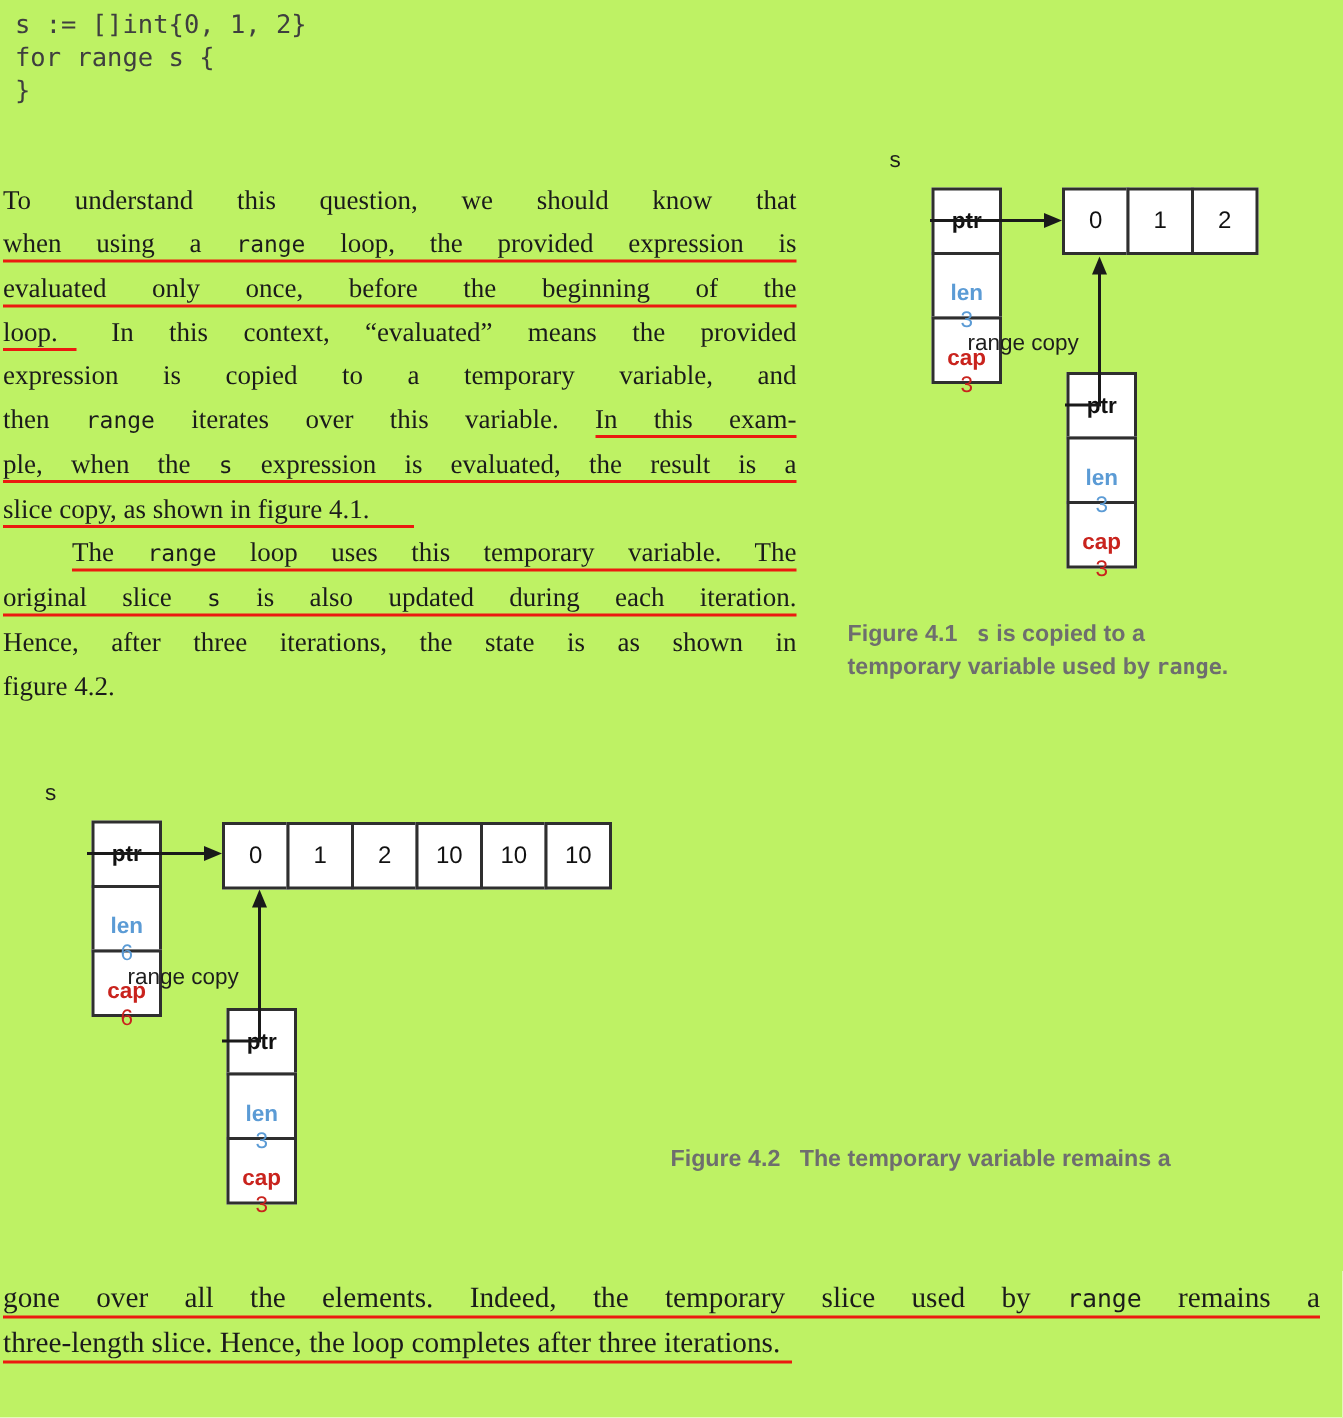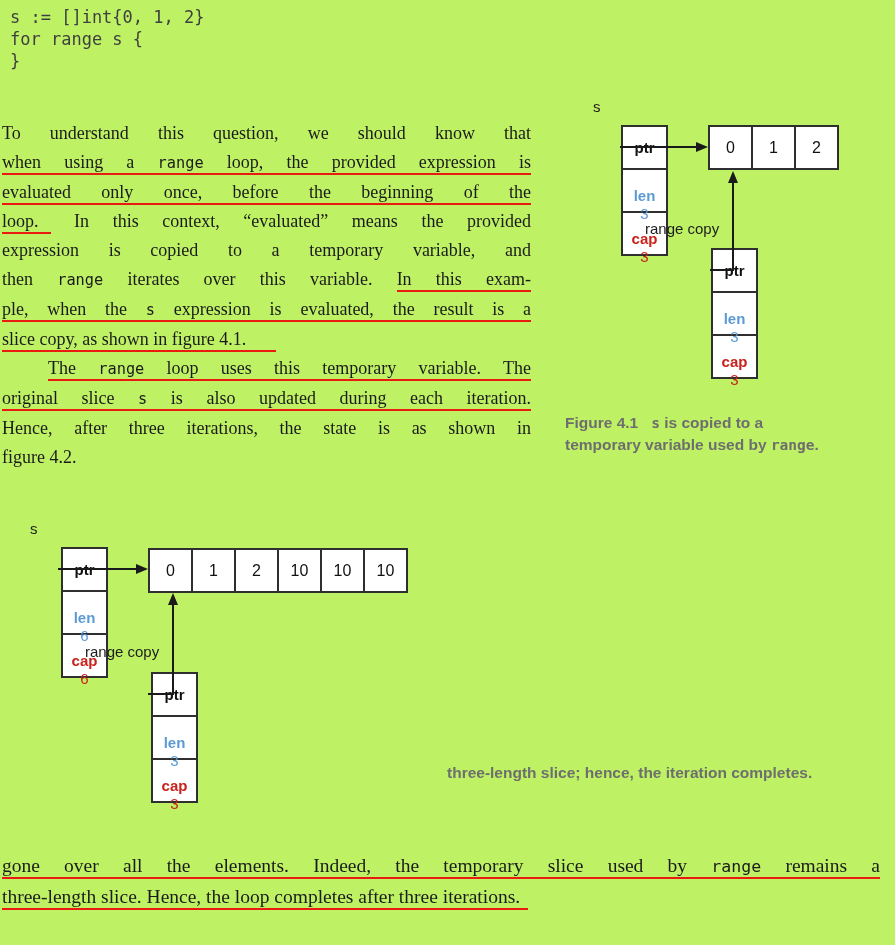--- a/index.html
+++ b/index.html
@@ -164,20 +164,20 @@
     </div>
 
     <svg class="figsvg" width="460" height="312" viewBox="0 0 460 312">
       <path d="M58 61 H137" stroke="#1a1a1a" stroke-width="2" fill="none"></path>
       <polygon points="136,56 148,61 136,66" fill="#1a1a1a"></polygon>
       <path d="M148 186 H173 V96" stroke="#1a1a1a" stroke-width="2" fill="none"></path>
       <polygon points="168,97 173,85 178,97" fill="#1a1a1a"></polygon>
     </svg>
   </div>
 
-  <div class="caption cap42"><div class="tline left"><span><span>three-length slice; hence, the iteration completes.</span></span></div></div>
+  <div class="caption cap42"><div class="tline left"><span><span>Figure 4.2   The temporary variable remains a</span></span></div></div>
 
   <div class="para p2">
       <div class="tline"><span class="ul"><span>gone over all the elements. Indeed, the temporary slice used by </span><span class="mono">range</span><span> remains a</span></span></div>
       <div class="tline left"><span class="ul" style="padding-right: 8px;"><span>three-length slice. Hence, the loop completes after three iterations.</span></span></div>
     </div>
 
 </div>
 
 </body></html>

